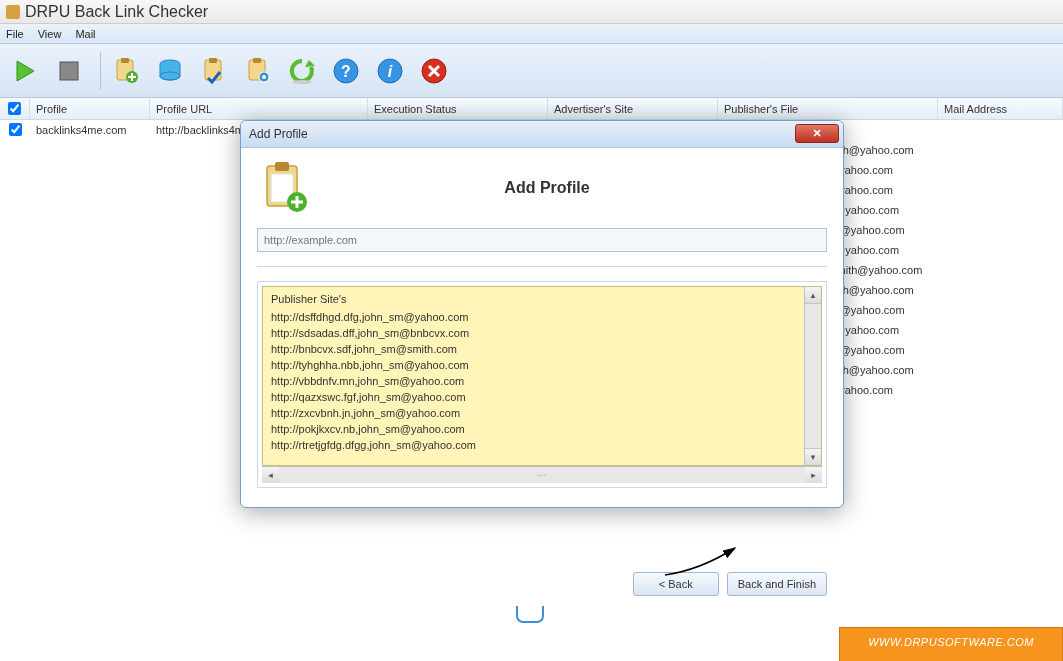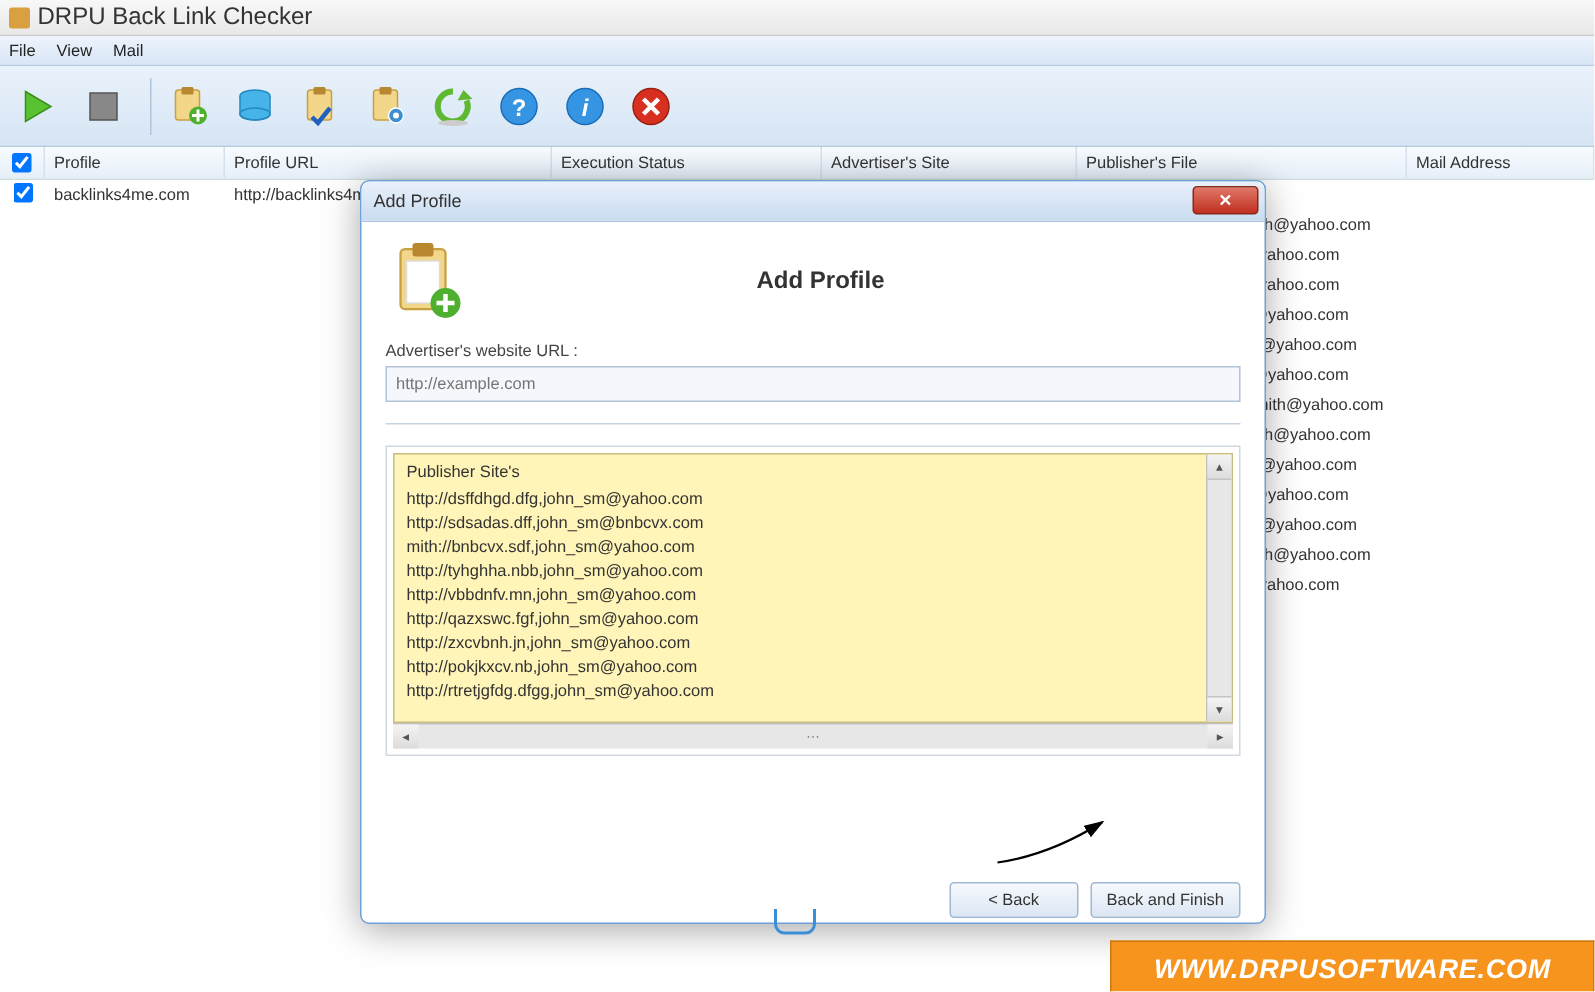--- a/index.html
+++ b/index.html
@@ -11,21 +11,21 @@
 .toolbar { height: 54px; background: linear-gradient(#eaf2fb,#d6e5f5); border-bottom: 1px solid #b5c9de; display: flex; align-items: center; padding: 0 6px; }
 .tbtn { width: 38px; height: 38px; margin-right: 6px; display: flex; align-items: center; justify-content: center; border-radius: 3px; }
 .sep { width: 1px; height: 38px; background: #b0c4da; margin: 0 6px; }
 .grid-header { height: 22px; background: linear-gradient(#f8fbfe,#e5eef8); border-bottom: 1px solid #cdd; display: flex; font-size: 11px; color: #333; }
 .gh-cell { border-right: 1px solid #d6e0ec; padding: 4px 6px; display: flex; align-items: center; }
 .gh-chk { width: 30px; justify-content: center; }
 .grid-row { display: flex; font-size: 11px; color: #333; height: 20px; align-items: center; }
 .gr-cell { padding: 2px 6px; overflow: hidden; white-space: nowrap; }
 .mails { position: absolute; left: 828px; top: 140px; font-size: 11px; color: #333; }
 .mails div { height: 20px; line-height: 20px; }
-.modal-back { position: absolute; left: 240px; top: 120px; width: 604px; height: 496px; background: #fff; border: 1px solid #6f9fd8; border-radius: 6px; box-shadow: 0 4px 24px rgba(0,0,0,0.35); }
+.modal-back { position: absolute; left: 240px; top: 120px; width: 604px; height: 388px; background: #fff; border: 1px solid #6f9fd8; border-radius: 6px; box-shadow: 0 4px 24px rgba(0,0,0,0.35); }
 .modal-title { height: 27px; background: linear-gradient(#e8f0fa,#c9dcf1); border-bottom: 1px solid #a9c3e0; border-radius: 6px 6px 0 0; display: flex; align-items: center; padding: 0 8px; font-size: 12px; color: #333; position: relative; }
 .closebtn { position: absolute; right: 4px; top: 3px; width: 44px; height: 19px; background: linear-gradient(#e07868,#c03020); border: 1px solid #8a2818; border-radius: 3px; display: flex; align-items: center; justify-content: center; color: #fff; font-size: 11px; font-weight: bold; }
 .modal-body { padding: 12px 16px; }
 .mhead { display: flex; align-items: center; margin-bottom: 12px; }
 .clipicon { width: 56px; height: 56px; margin-right: 14px; }
 .mtitle { font-size: 16px; font-weight: bold; color: #333; flex: 1; text-align: center; padding-right: 60px; }
 .lbl { font-size: 11px; color: #444; margin-bottom: 4px; }
 .urlinput { width: 100%; height: 24px; border: 1px solid #b3c4d6; background: #f4f7fb; padding: 0 6px; font-size: 11px; color: #888; }
 .hr { height: 1px; background: #c8d4e0; margin: 14px 0; }
 .listwrap { background: #fff; border: 1px solid #d0d8e0; padding: 4px; position: relative; }
@@ -34,21 +34,21 @@
 .listbox .item { font-size: 11px; color: #333; line-height: 16px; }
 .listscroll { position: absolute; right: 0; top: 0; bottom: 0; width: 17px; background: #e7e7e7; border-left: 1px solid #c0c0c0; }
 .listscroll .up, .listscroll .dn { height: 17px; background: linear-gradient(#f4f4f4,#dcdcdc); border-bottom: 1px solid #c4c4c4; text-align: center; font-size: 9px; color: #555; line-height: 17px; }
 .listscroll .dn { position: absolute; bottom: 0; width: 100%; border-top: 1px solid #c4c4c4; border-bottom: none; }
 .hscroll { height: 17px; background: #e7e7e7; border-top: 1px solid #c0c0c0; display: flex; justify-content: space-between; }
 .hscroll .l, .hscroll .r { width: 17px; background: linear-gradient(#f4f4f4,#dcdcdc); text-align: center; font-size: 9px; color: #555; line-height: 17px; }
 .btnrow { display: flex; justify-content: flex-end; gap: 8px; margin-top: 44px; }
 .btn { min-width: 86px; height: 24px; background: linear-gradient(#f6f9fd,#dbe6f3); border: 1px solid #9fb7d2; border-radius: 3px; font-size: 11px; color: #333; display: flex; align-items: center; justify-content: center; padding: 0 10px; margin-top: 40px; }
 .arrow { position: absolute; left: 660px; top: 540px; }
 .footer { position: absolute; bottom: 0; left: 0; right: 0; height: 34px; display: flex; justify-content: flex-end; }
-.footer .tab { background: #f7941e; color: #fff; font-weight: bold; font-size: 18px; padding: 8px 28px; border: 1px solid #d07810; border-bottom: none; font-style: italic; letter-spacing: 0.5px; }
+.footer .tab { background: #f7941e; color: #fff; font-weight: normal; font-size: 11px; padding: 8px 28px; border: 1px solid #d07810; border-bottom: none; font-style: italic; letter-spacing: 0.5px; }
 .pipe { position: absolute; left: 515px; top: 604px; width: 30px; height: 24px; }
 </style>
 </head>
 <body>
 
 <div class="titlebar">
   <div class="icon"></div>
   <span>DRPU Back Link Checker</span>
 </div>
 
@@ -172,29 +172,28 @@
         <svg width="56" height="56">
             <rect x="10" y="6" width="30" height="40" rx="3" fill="#f2d68a" stroke="#c8a040" stroke-width="1.5"></rect>
             <rect x="18" y="2" width="14" height="9" rx="2" fill="#b88830"></rect>
             <rect x="14" y="14" width="22" height="28" fill="#fff" stroke="#ddd"></rect>
             <circle cx="40" cy="42" r="10" fill="#4fb030"></circle>
             <path d="M40 36v12M34 42h12" stroke="#fff" stroke-width="3"></path>
           </svg>
       </div>
       <div class="mtitle">Add Profile</div>
     </div>
-    <div class="lbl">Advertiser's website URL :</div>
     <input class="urlinput" placeholder="http://example.com" style="">
     <div class="hr"></div>
     <div class="listwrap">
       <div class="listbox" id="listbox">
           <div class="hdr">Publisher Site's</div>
         <div class="item">http://dsffdhgd.dfg,john_sm@yahoo.com</div>
           <div class="item">http://sdsadas.dff,john_sm@bnbcvx.com</div>
-          <div class="item">mith://bnbcvx.sdf,john_sm@yahoo.com</div>
+          <div class="item">http://bnbcvx.sdf,john_sm@smith.com</div>
           <div class="item">http://tyhghha.nbb,john_sm@yahoo.com</div>
           <div class="item">http://vbbdnfv.mn,john_sm@yahoo.com</div>
           <div class="item">http://qazxswc.fgf,john_sm@yahoo.com</div>
           <div class="item">http://zxcvbnh.jn,john_sm@yahoo.com</div>
           <div class="item">http://pokjkxcv.nb,john_sm@yahoo.com</div>
           <div class="item">http://rtretjgfdg.dfgg,john_sm@yahoo.com</div>
           <div class="listscroll">
           <div class="up">▴</div>
           <div class="dn">▾</div>
         </div>

